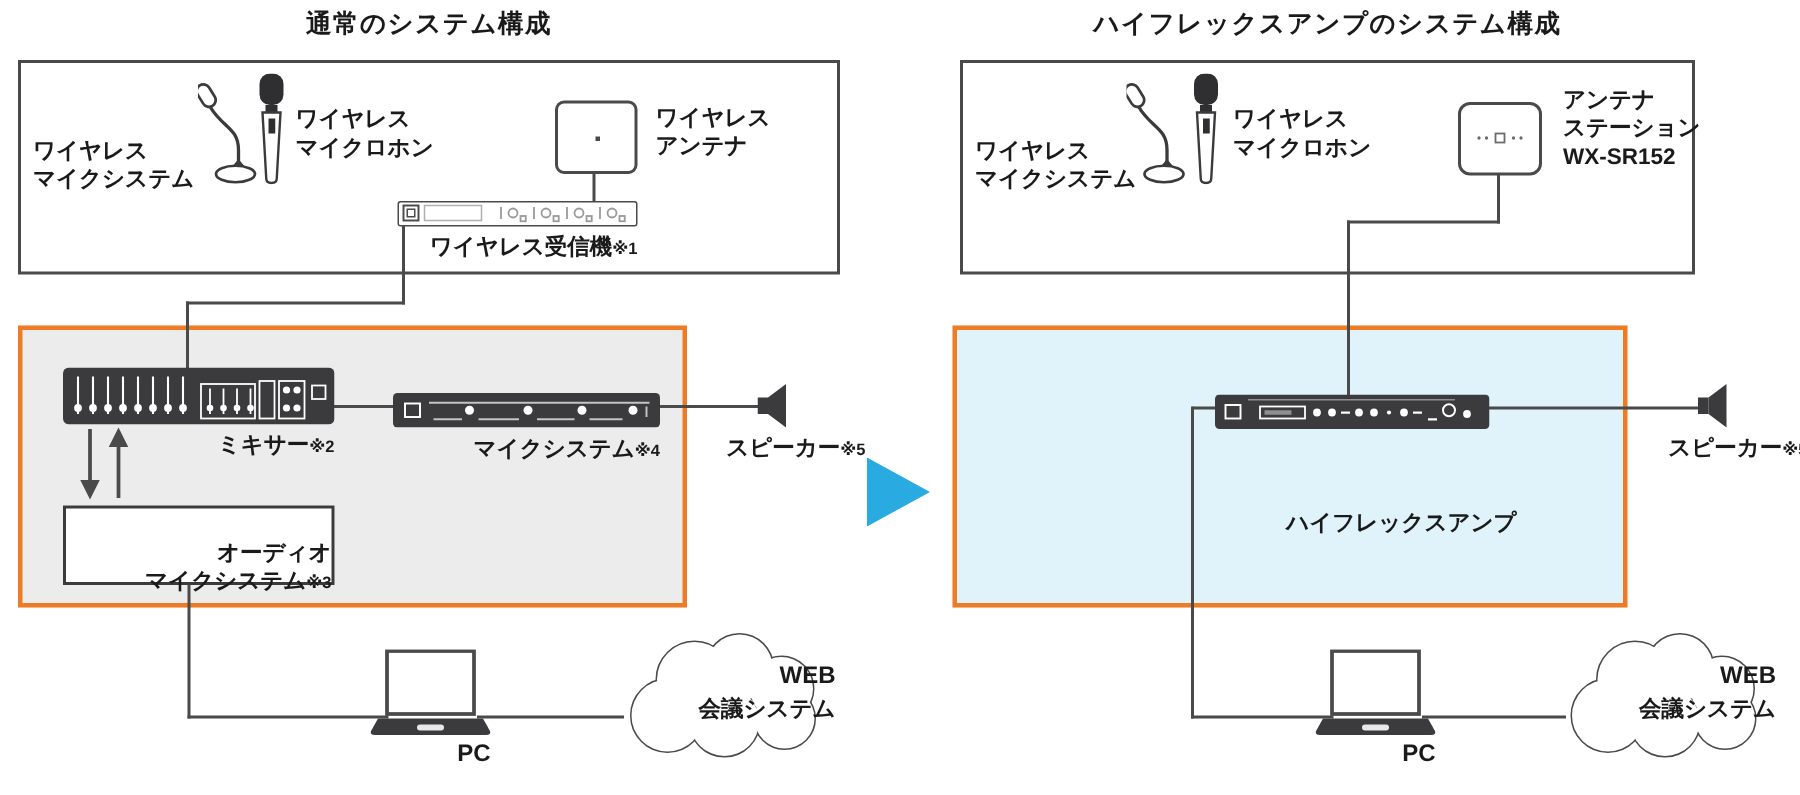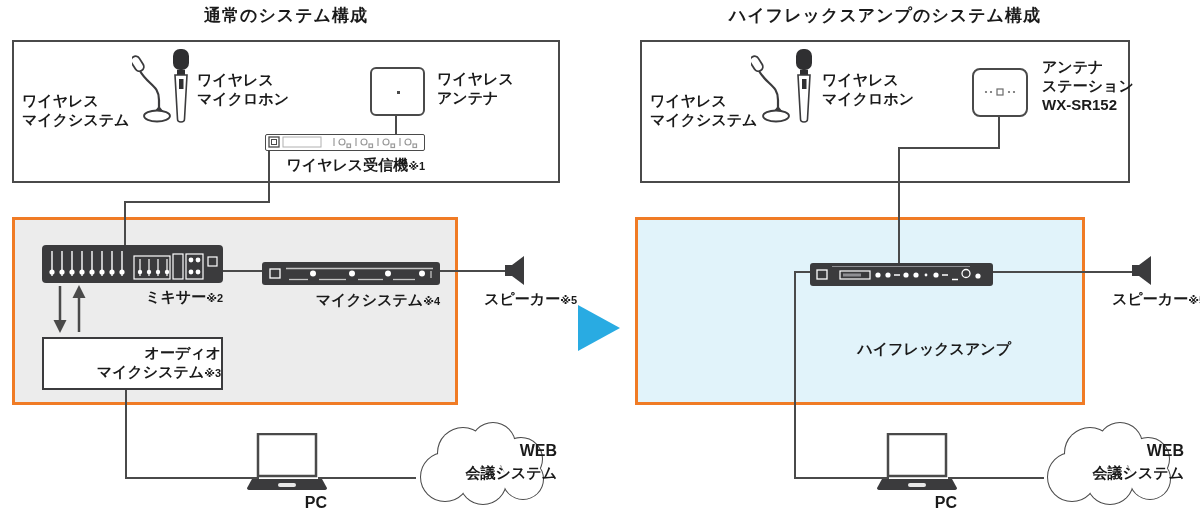--- a/index.html
+++ b/index.html
@@ -145,21 +145,21 @@
       <span>ミキサー</span><span class="note">※2</span>
     </div>
 
     <svg class="abs" style="left:48px;top:284px;" width="42" height="50" viewBox="0 0 42 50">
       <line x1="12" y1="2" x2="12" y2="38" stroke="#4a4a4a" stroke-width="2.5"></line>
       <polygon points="5.5,36 18.5,36 12,49" fill="#4a4a4a"></polygon>
       <line x1="31" y1="48" x2="31" y2="12" stroke="#4a4a4a" stroke-width="2.5"></line>
       <polygon points="24.5,14 37.5,14 31,1" fill="#4a4a4a"></polygon>
     </svg>
 
-    <div class="abs" style="left:42px;top:337px;width:181px;height:53px;background:#fff;border:2px solid #3b3b3d;box-sizing:border-box;padding-top:4px;">
+    <div class="abs" style="left:42px;top:337px;width:181px;height:53px;background:#fff;border:2px solid #3b3b3d;box-sizing:border-box;padding-top:20px;">
       <div class="lbl ctr">オーディオ</div>
       <div class="lbl ctr">
         <span>マイクシステム</span><span class="note">※3</span>
       </div>
     </div>
 
     <svg class="abs" style="left:262px;top:262px;" width="178" height="23" viewBox="0 0 178 23">
       <rect x="0" y="0" width="178" height="23" rx="3" fill="#3b3b3d"></rect>
       <rect x="8" y="7" width="10" height="9" fill="none" stroke="#fff" stroke-width="1.3"></rect>
       <line x1="24" y1="6.5" x2="171" y2="6.5" stroke="#c4c4c4" stroke-width="1.3"></line>

